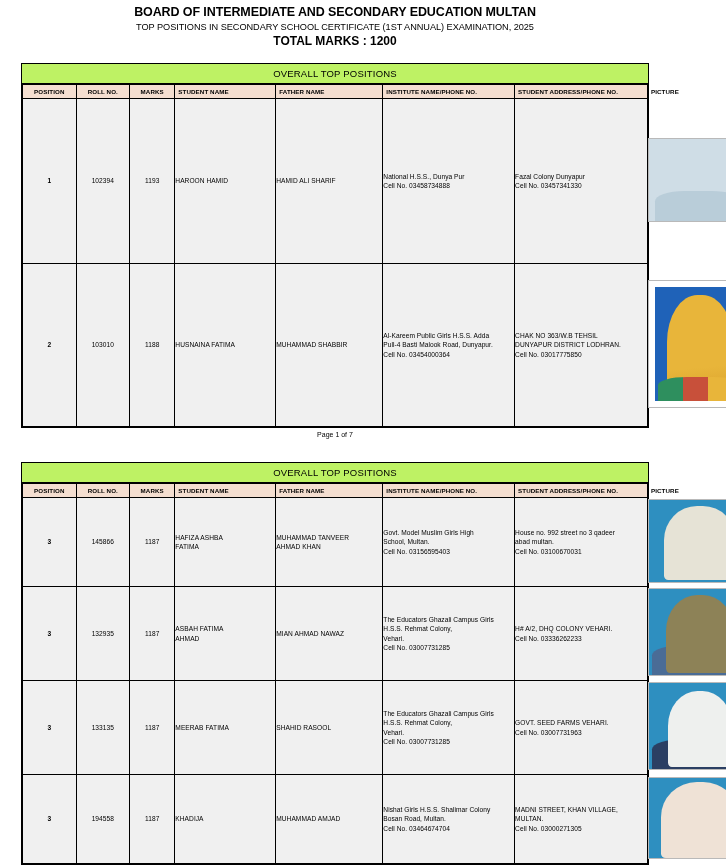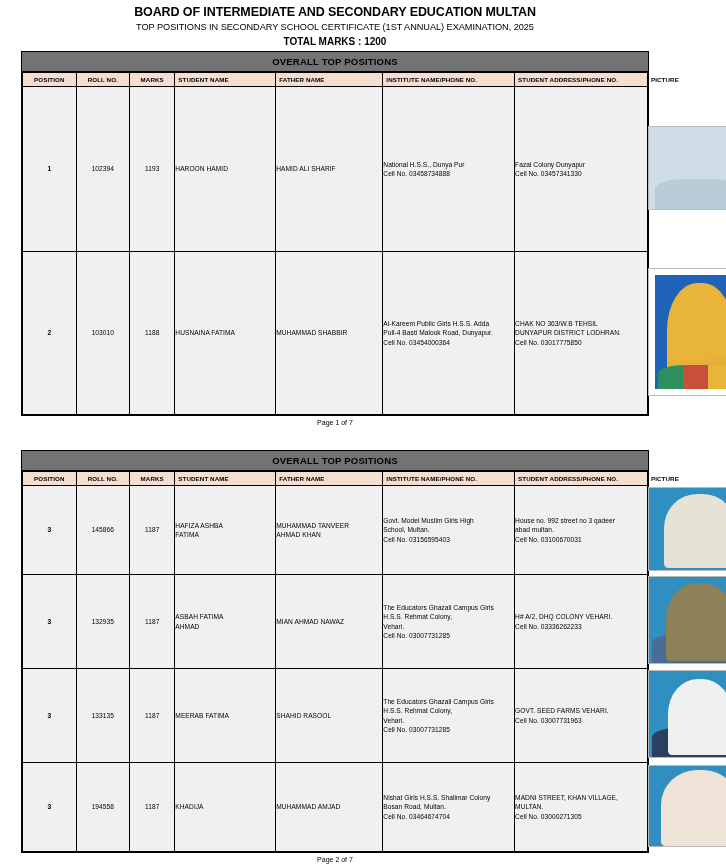--- a/index.html
+++ b/index.html
@@ -31,38 +31,38 @@
     letter-spacing: -0.1px;
     line-height: 15px;
   }
   .doc-subtitle {
     font-size: 9.2px;
     font-weight: normal;
     line-height: 14px;
     letter-spacing: -0.05px;
   }
   .doc-marks {
-    font-size: 10px;
+    font-size: 12px;
     font-weight: bold;
     line-height: 15px;
-    margin-bottom: 2px;
+    margin-bottom: 14px;
   }
 
   
   .table-block {
     margin: 0 21px;
     border: 1.5px solid #000;
     box-sizing: border-box;
   }
   .banner {
-    background: #737373;
+    background: #bef264;
     border-bottom: 1.5px solid #000;
     text-align: center;
     font-size: 9.5px;
-    font-weight: bold;
+    font-weight: normal;
     padding: 4px 0 4px 0;
     letter-spacing: 0.2px;
   }
   table.grid {
     border-collapse: collapse;
     width: 100%;
     table-layout: fixed;
   }
   table.grid th, table.grid td {
     border: 1px solid #000;

